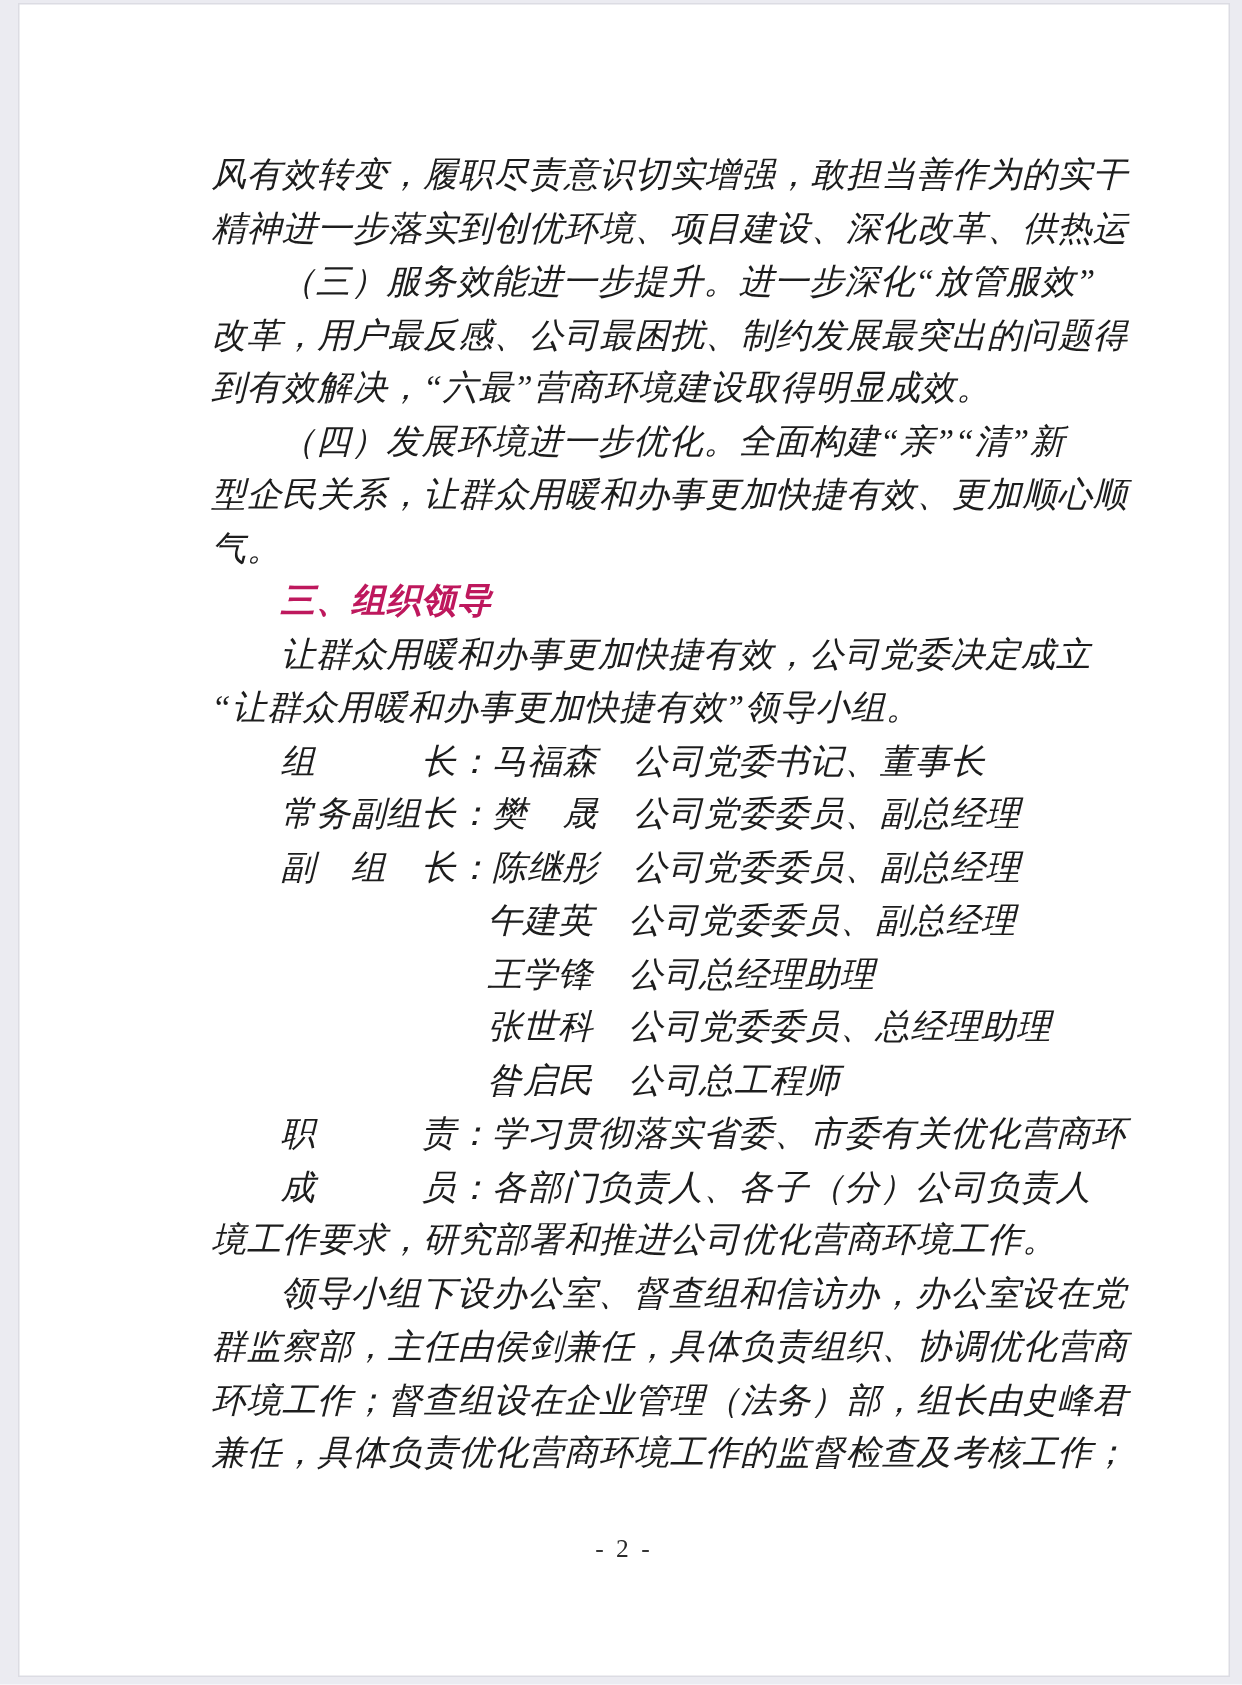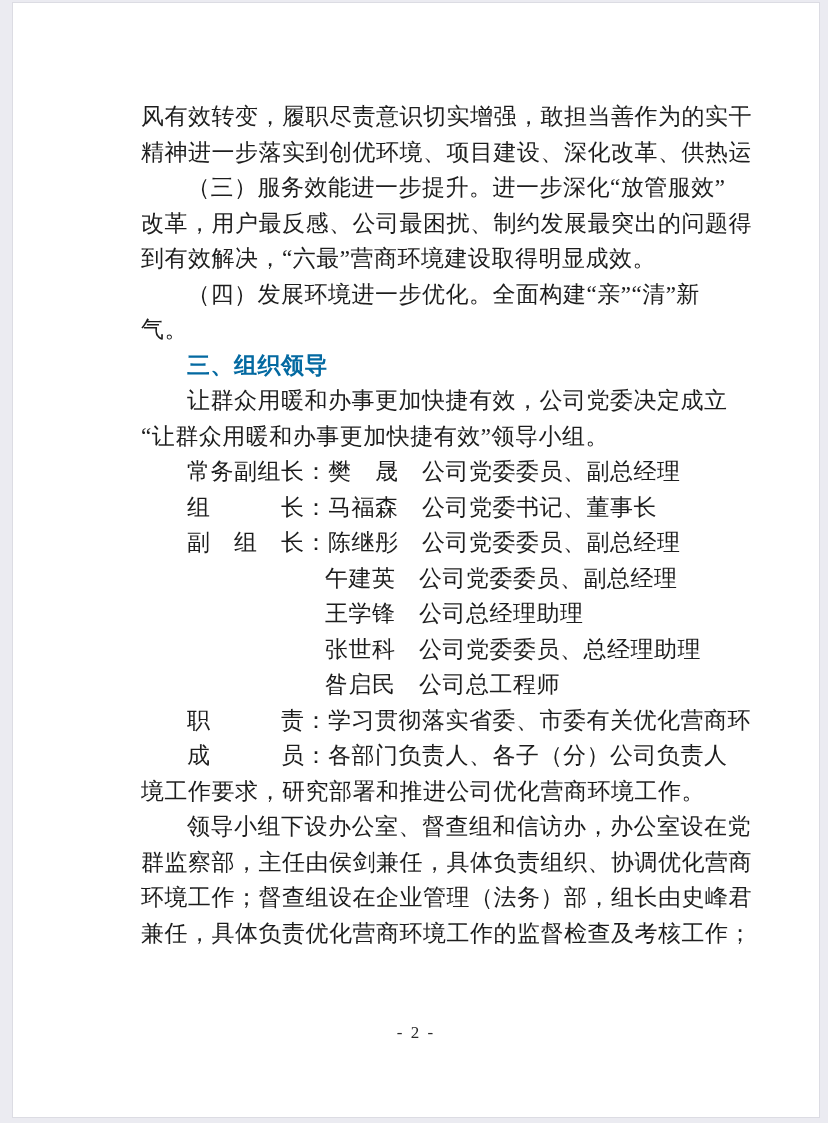--- a/index.html
+++ b/index.html
@@ -29,31 +29,32 @@
     left: 128px;
     top: 96px;
     width: 612px;
     color: #1d1d1d;
   }
   .line {
     font-size: 23px;
     line-height: 35.5px;
     letter-spacing: 0.5px;
     white-space: pre;
+    font-style: italic;
   }
   .para {
     text-indent: 2em;
   }
   .name {
     padding-left: 8em;
   }
   .heading {
     font-family: "Liberation Sans", "DejaVu Sans", sans-serif;
     font-weight: bold;
-    color: #0369a1;
+    color: #be185d;
   }
   .footer {
     position: absolute;
     left: 0;
     right: 0;
     top: 1020px;
     text-align: center;
     font-size: 17px;
     letter-spacing: 2px;
     color: #2a2a2a;
@@ -63,26 +64,27 @@
 <body>
 
 <div class="page">
   <div class="text-block">
     <div class="line">风有效转变，履职尽责意识切实增强，敢担当善作为的实干</div>
     <div class="line">精神进一步落实到创优环境、项目建设、深化改革、供热运</div>
     <div class="line para">（三）服务效能进一步提升。进一步深化“放管服效”</div>
     <div class="line">改革，用户最反感、公司最困扰、制约发展最突出的问题得</div>
     <div class="line">到有效解决，“六最”营商环境建设取得明显成效。</div>
     <div class="line para">（四）发展环境进一步优化。全面构建“亲”“清”新</div>
+    <div class="line">型企民关系，让群众用暖和办事更加快捷有效、更加顺心顺</div>
     <div class="line">气。</div>
     <div class="line para heading">三、组织领导</div>
     <div class="line para">让群众用暖和办事更加快捷有效，公司党委决定成立</div>
     <div class="line">“让群众用暖和办事更加快捷有效”领导小组。</div>
+    <div class="line para">组　　　长：马福森　公司党委书记、董事长</div>
     <div class="line para">常务副组长：樊　晟　公司党委委员、副总经理</div>
-    <div class="line para">组　　　长：马福森　公司党委书记、董事长</div>
     <div class="line para">副　组　长：陈继彤　公司党委委员、副总经理</div>
     <div class="line name">午建英　公司党委委员、副总经理</div>
     <div class="line name">王学锋　公司总经理助理</div>
     <div class="line name">张世科　公司党委委员、总经理助理</div>
     <div class="line name">昝启民　公司总工程师</div>
     <div class="line para">职　　　责：学习贯彻落实省委、市委有关优化营商环</div>
     <div class="line para">成　　　员：各部门负责人、各子（分）公司负责人</div>
     <div class="line">境工作要求，研究部署和推进公司优化营商环境工作。</div>
     <div class="line para">领导小组下设办公室、督查组和信访办，办公室设在党</div>
     <div class="line">群监察部，主任由侯剑兼任，具体负责组织、协调优化营商</div>

